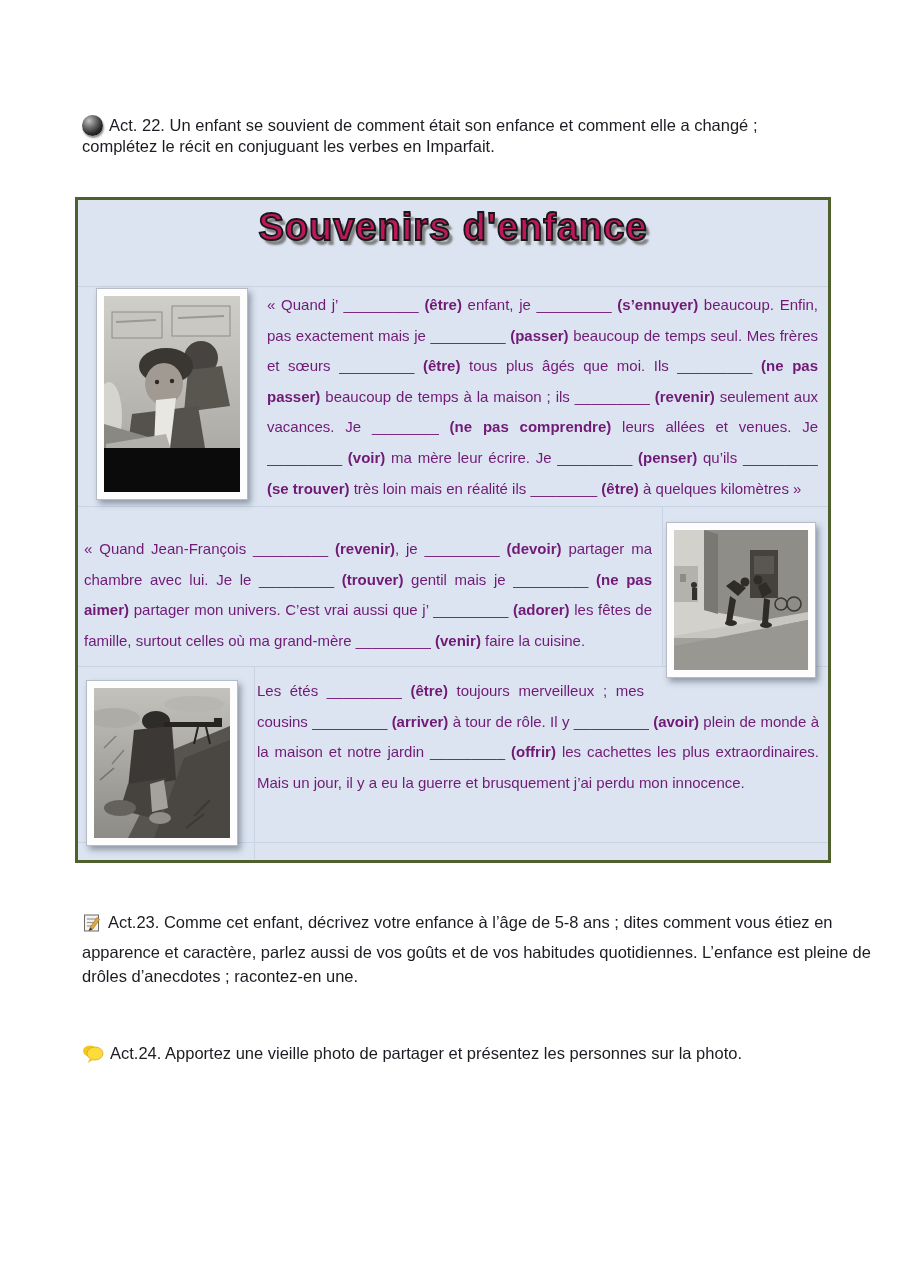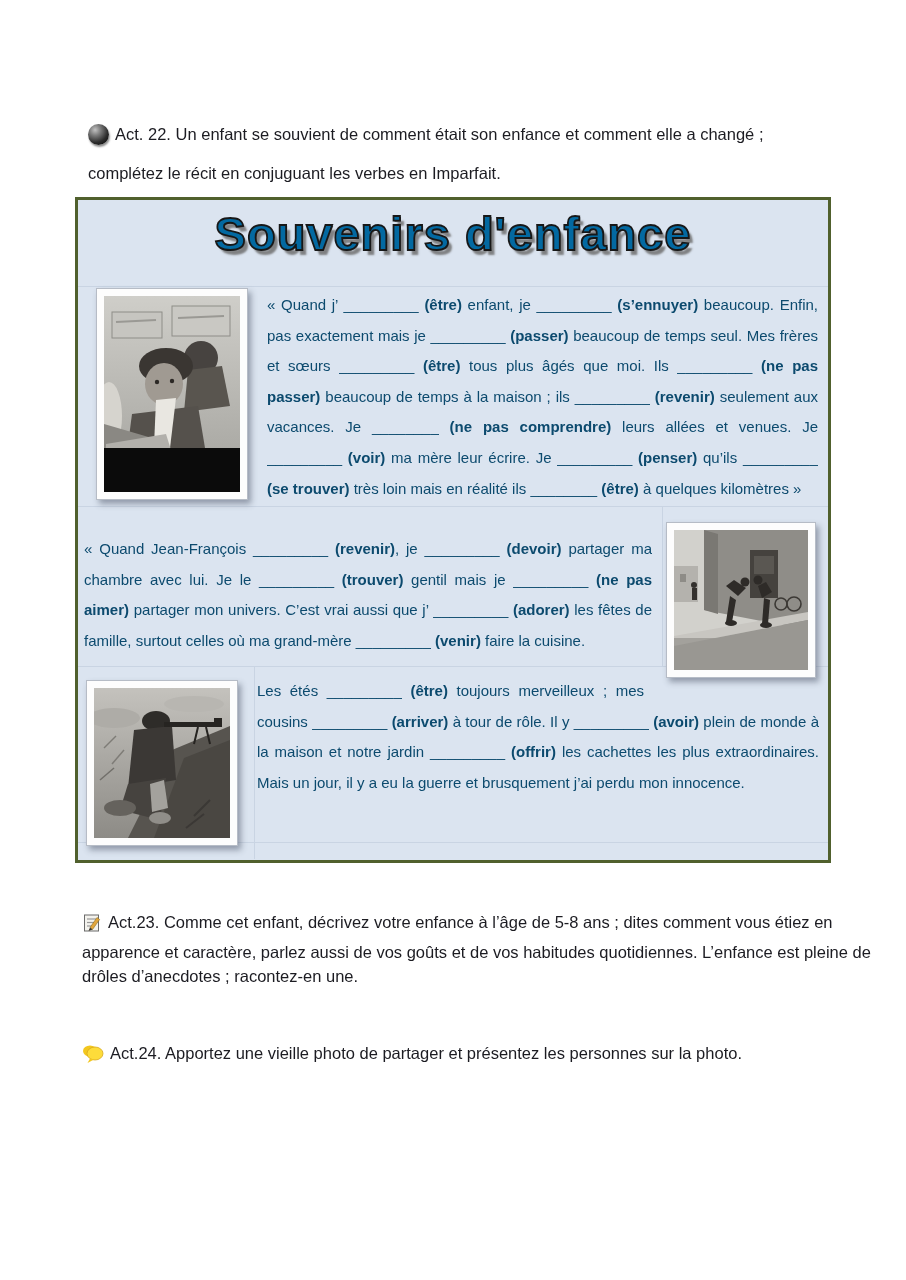--- a/index.html
+++ b/index.html
@@ -33,54 +33,54 @@
     position:absolute;
     left:75px;top:197px;
     width:750px;height:660px;
     background:#dbe4f0;
     border:3px solid #50602d;
   }
   .sheet-title{
     position:absolute;
     left:0;top:6px;width:100%;
     text-align:center;
-    font-size:47px;
+    font-size:38px;
     font-weight:700;
     letter-spacing:1px;
-    color:#0369a1;
+    color:#be185d;
     -webkit-text-stroke:1.8px #171717;
     text-shadow:4px 5px 2px rgba(110,110,110,.85), 1px 1px 0 #444;
   }
   .fill-text{
     position:absolute;
     font-size:15px;
     line-height:30.6px;
     text-align:justify;
-    color:#0c4a6e;
+    color:#701a75;
     overflow:hidden;
   }
   .fill-text b{font-weight:700;}
   .photo-frame{
     position:absolute;
     background:#fdfdfd;
     padding:7px;
     border:1px solid #b6bcc6;
     box-shadow:3px 4px 6px rgba(55,65,85,.45);
   }
   .photo-frame svg{display:block;}
   .divider-h{position:absolute;height:1px;background:#c9d4e3;}
   .divider-v{position:absolute;width:1px;background:#c9d4e3;}
   .first-line-spacer{float:right;width:175px;height:24px;}
 </style>
 </head>
 <body>
 
 <div class="page">
 
-  <div class="act" style="left:88px;top:115px;width:735px;line-height:39px;">
+  <div class="act" style="left:82px;top:115px;width:735px;line-height:21px;">
     <span class="icon sphere-icon"></span><span>Act. 22. Un enfant se souvient de comment était son enfance et comment elle a changé ; complétez le récit en conjuguant les verbes en Imparfait.</span>
   </div>
 
   <div class="sheet">
     <div class="sheet-title">Souvenirs d'enfance</div>
 
     <div class="divider-h" style="left:0;top:86px;width:750px;"></div>
     <div class="divider-h" style="left:0;top:306px;width:750px;"></div>
     <div class="divider-h" style="left:0;top:466px;width:750px;"></div>
     <div class="divider-v" style="left:176px;top:466px;height:193px;"></div>

